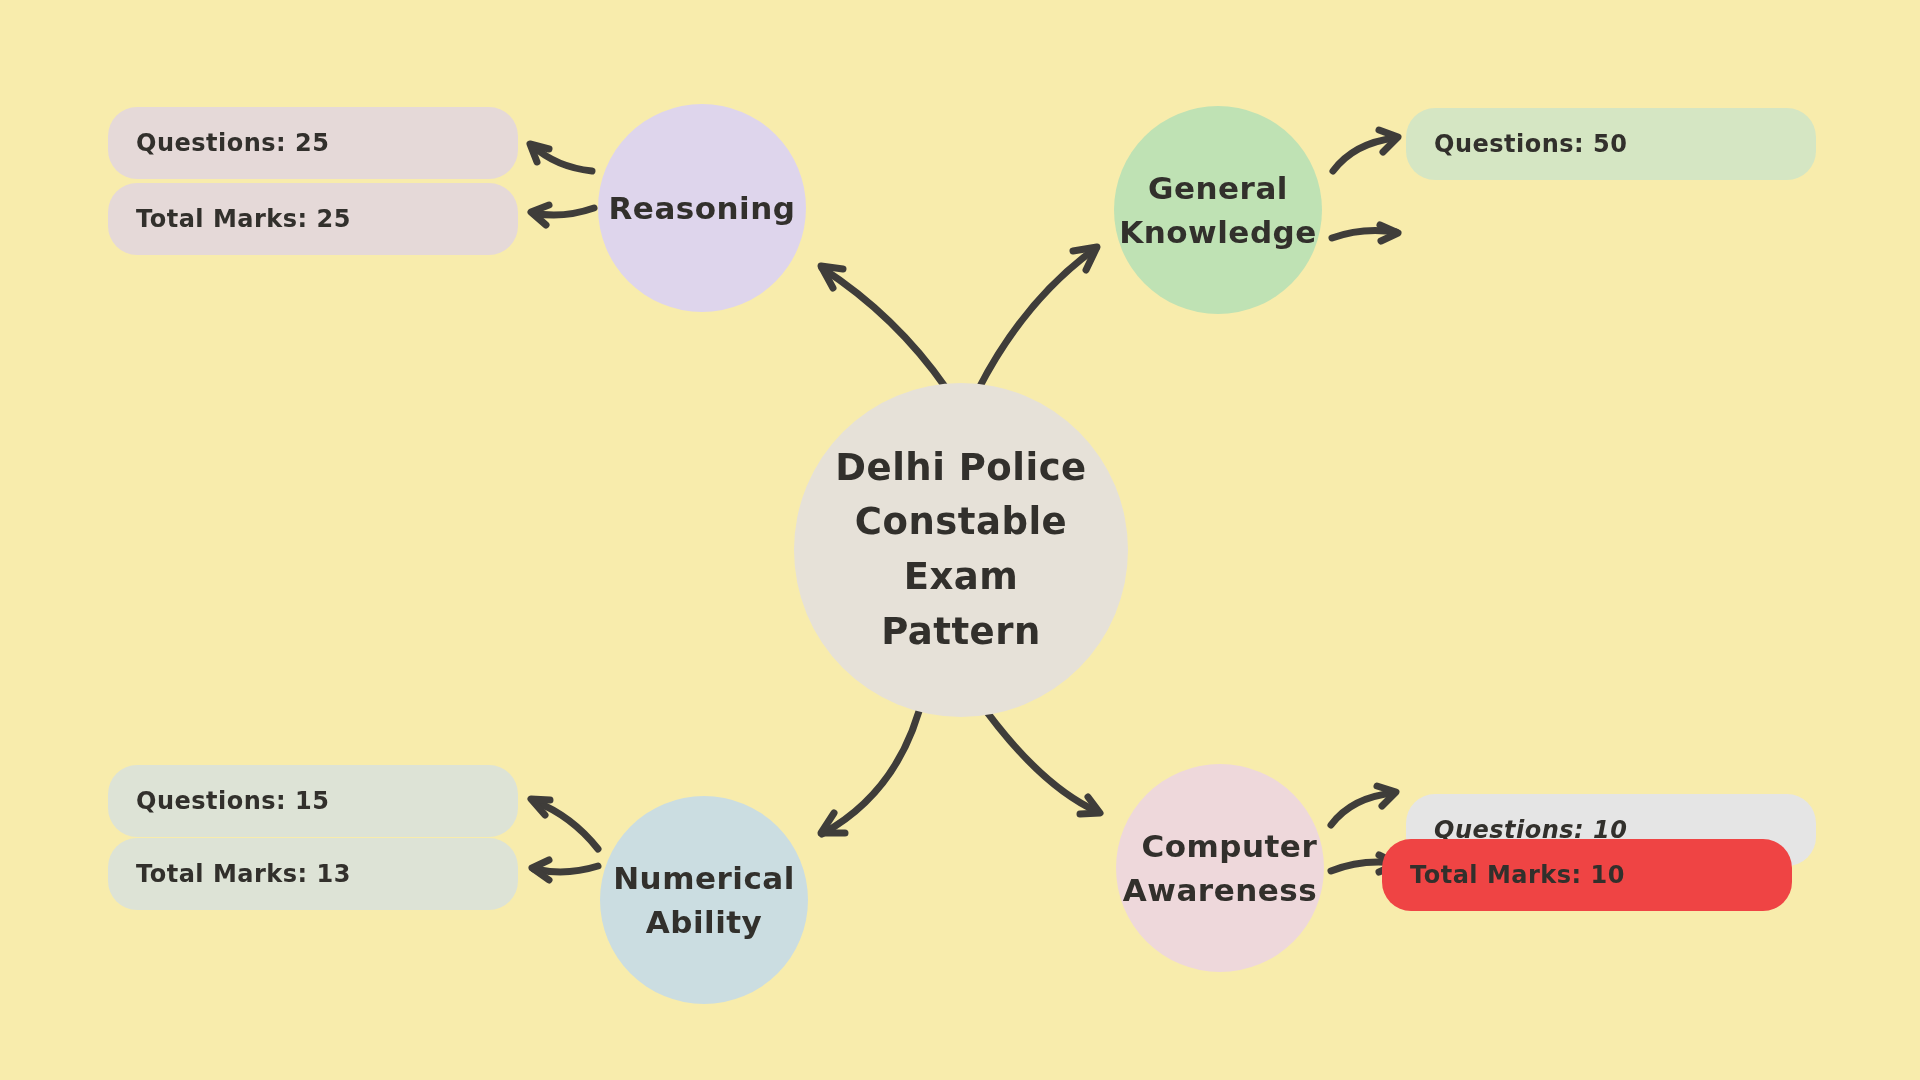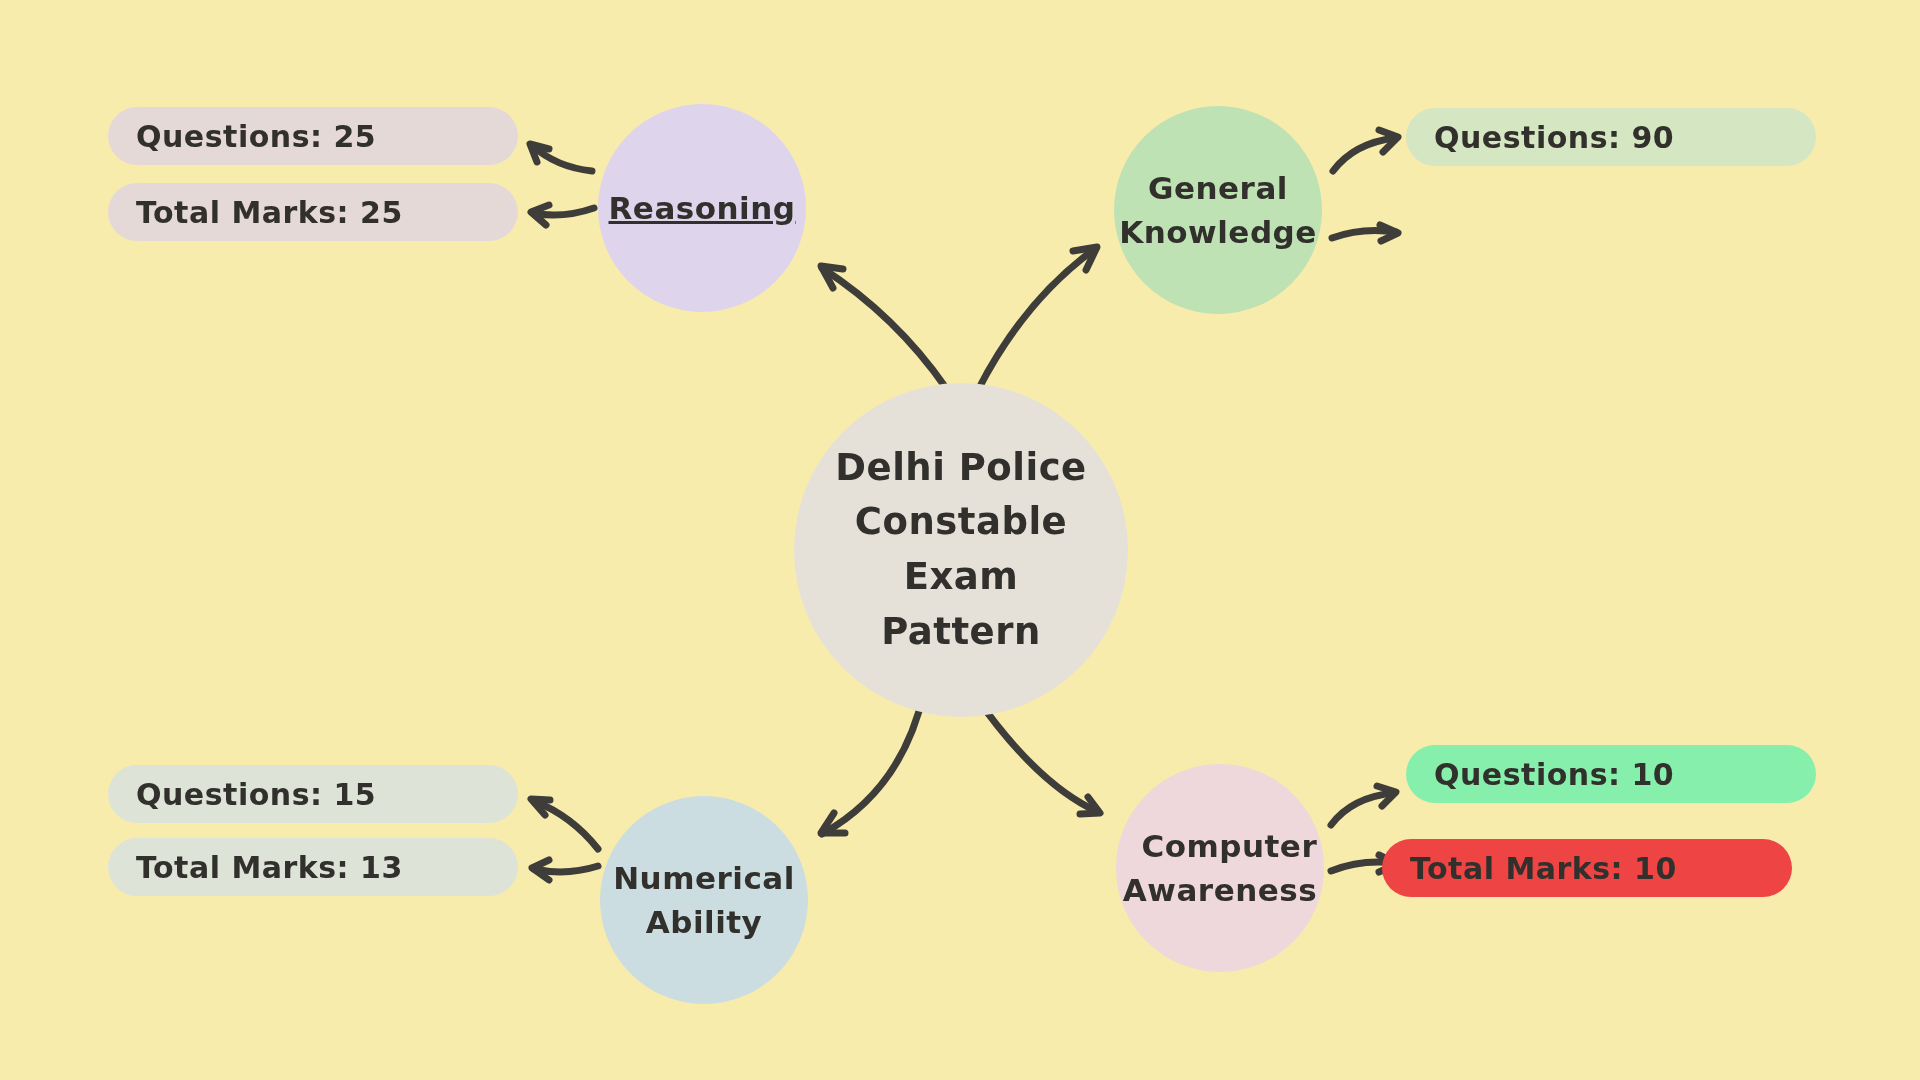--- a/index.html
+++ b/index.html
@@ -23,24 +23,24 @@
     font-size: 31px; font-weight: 700; line-height: 1.42;
     white-space: pre-line; letter-spacing: 0.5px;
   }
   #center-node { left: 794px; top: 383px; width: 334px; height: 334px; }
   #center-node .title {
     font-size: 37px; font-weight: 700; line-height: 1.48;
     white-space: pre-line; letter-spacing: 0.5px;
   }
   .pill {
     position: absolute; z-index: 2;
-    width: 410px; height: 58px; border-radius: 29px;
+    width: 410px; height: 72px; border-radius: 29px;
     display: flex; align-items: center;
     box-sizing: border-box; padding-left: 28px;
-    font-size: 30px; font-weight: 700; letter-spacing: 0.5px;
+    font-size: 24px; font-weight: 700; letter-spacing: 0.5px;
   }
 </style>
 </head>
 <body>
 
 <div id="canvas" style="background: rgb(248, 236, 172);">
 
   <svg class="arrows" width="1920" height="1080" viewBox="0 0 1920 1080">
     <g fill="none" stroke="#3F3D3A" stroke-width="7" stroke-linecap="round" stroke-linejoin="round">
 
@@ -75,21 +75,21 @@
     </g>
   </svg>
 
   <div class="circle" id="center-node" style="background: rgb(230, 225, 216);">
     <div class="title">Delhi Police
 Constable
 Exam
 Pattern</div>
   </div>
 
-  <div class="circle branch" style="left: 598px; top: 104px; background: rgb(222, 213, 236); text-decoration: underline;">
+  <div class="circle branch" style="left: 598px; top: 104px; background: rgb(222, 213, 236);">
     <div class="label">Reasoning</div>
   </div>
   <div class="circle branch" style="left: 1114px; top: 106px; background: rgb(191, 226, 180);">
     <div class="label">General
 Knowledge</div>
   </div>
   <div class="circle branch" style="left: 600px; top: 796px; background: rgb(203, 221, 225);">
     <div class="label">Numerical
 Ability</div>
   </div>
@@ -99,30 +99,30 @@
   </div>
 
   <div class="pill" style="left: 108px; top: 107px; background: rgb(229, 217, 216);">
     <span>Questions: 25</span>
   </div>
   <div class="pill" style="left: 108px; top: 183px; background: rgb(229, 217, 216);">
     <span>Total Marks: 25</span>
   </div>
 
   <div class="pill" style="left: 1406px; top: 108px; background: rgb(213, 230, 195);">
-    <span>Questions: 90</span>
+    <span>Questions: 50</span>
   </div>
 
   <div class="pill" style="left: 108px; top: 765px; background: rgb(221, 227, 214);">
     <span>Questions: 15</span>
   </div>
   <div class="pill" style="left: 108px; top: 838px; background: rgb(221, 227, 214);">
     <span>Total Marks: 13</span>
   </div>
 
-  <div class="pill" style="left: 1406px; top: 745px; background: #86efac;">
+  <div class="pill" style="left: 1406px; top: 794px; background: #e5e5e5; font-style: italic;">
     <span>Questions: 10</span>
   </div>
   <div class="pill" style="left: 1382px; top: 839px; background: #ef4444;">
     <span>Total Marks: 10</span>
   </div>
 
 </div>
 
 </body></html>

